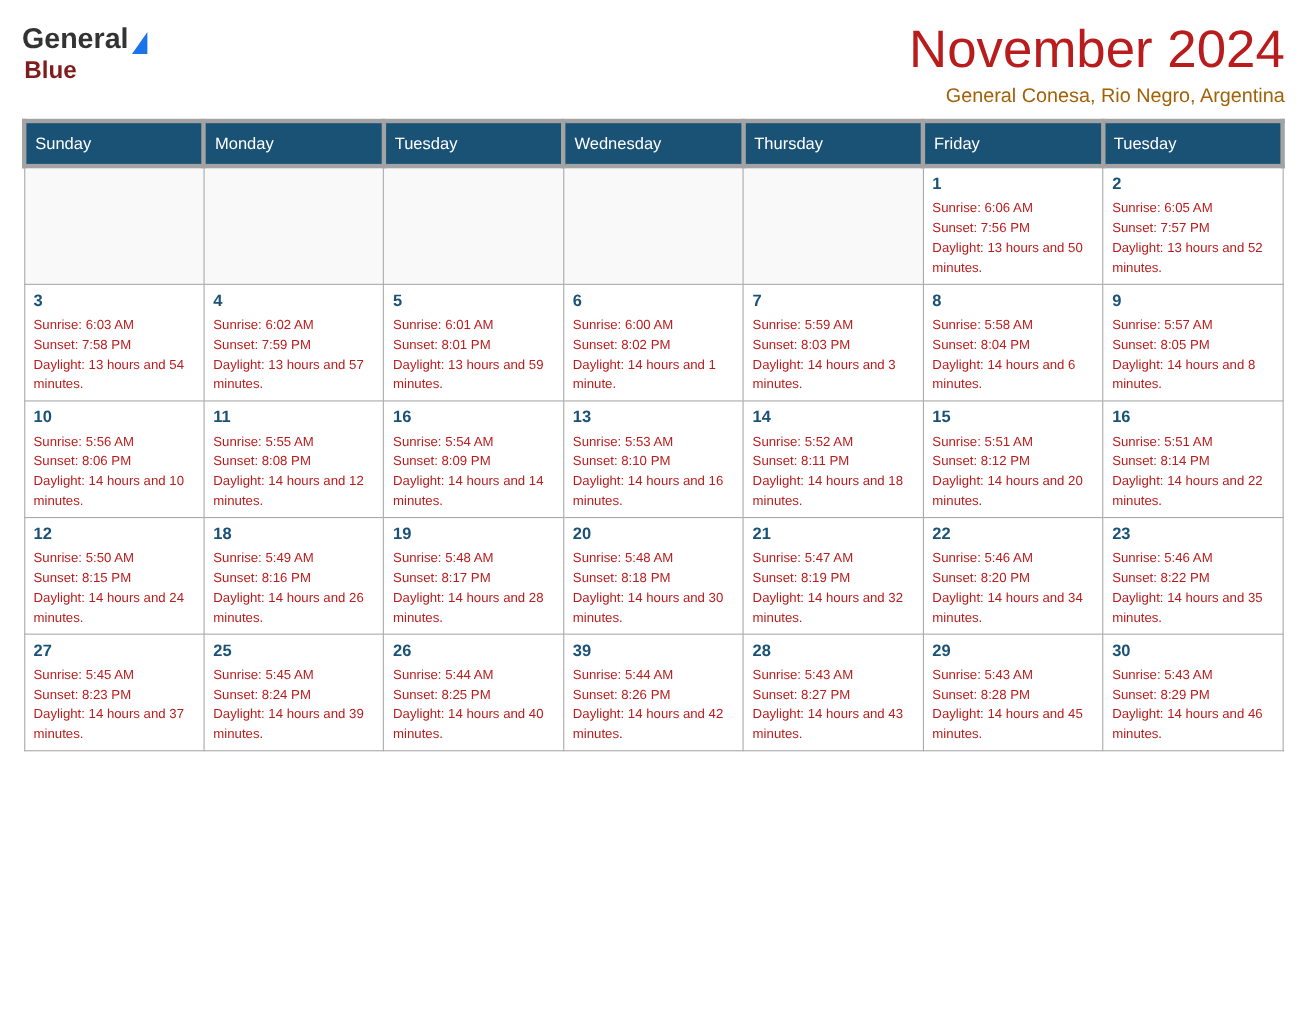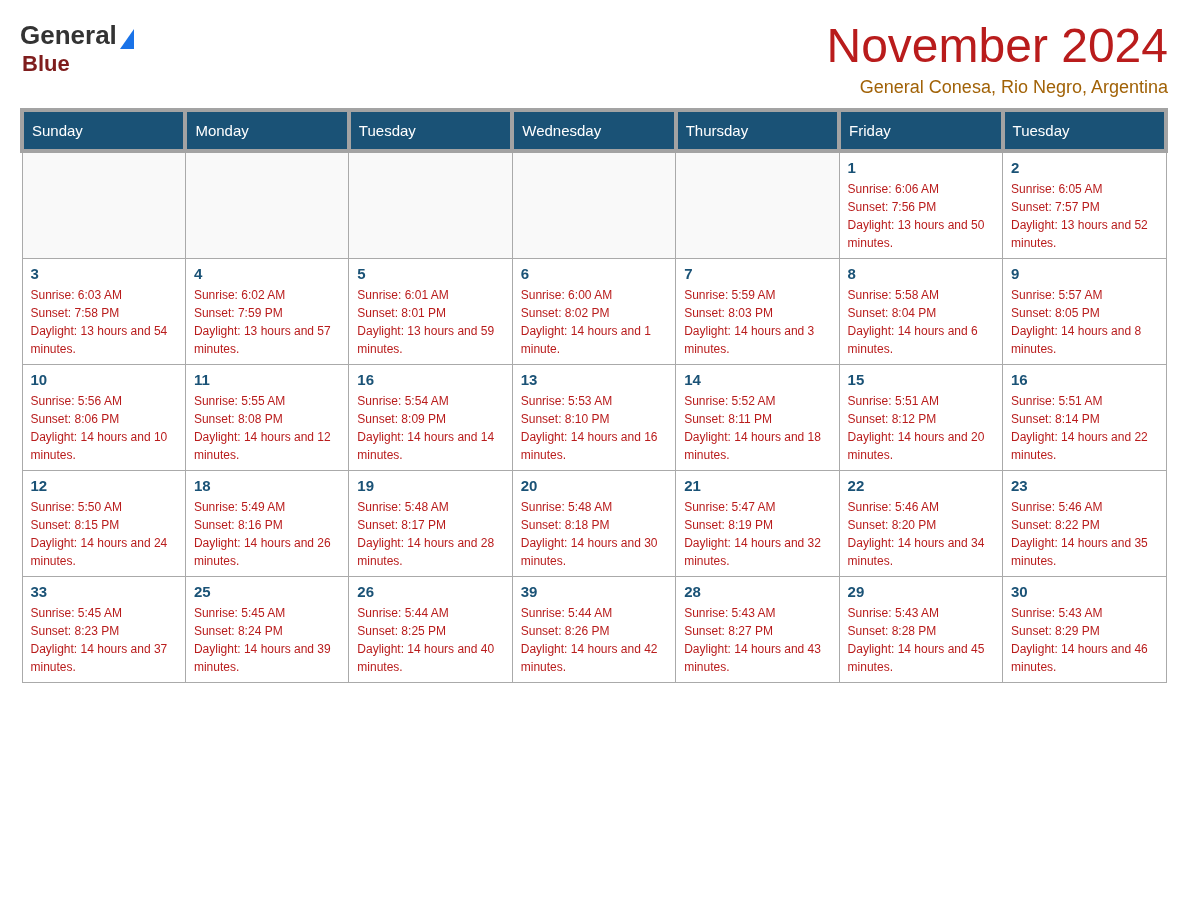--- a/index.html
+++ b/index.html
@@ -233,21 +233,21 @@
           <span class="day-number">22</span>
           <div class="day-info">Sunrise: 5:46 AM<br>Sunset: 8:20 PM<br>Daylight: 14 hours and 34 minutes.</div>
         </td>
         <td>
           <span class="day-number">23</span>
           <div class="day-info">Sunrise: 5:46 AM<br>Sunset: 8:22 PM<br>Daylight: 14 hours and 35 minutes.</div>
         </td>
       </tr>
       <tr>
         <td>
-          <span class="day-number">33</span>
+          <span class="day-number">27</span>
           <div class="day-info">Sunrise: 5:45 AM<br>Sunset: 8:23 PM<br>Daylight: 14 hours and 37 minutes.</div>
         </td>
         <td>
           <span class="day-number">25</span>
           <div class="day-info">Sunrise: 5:45 AM<br>Sunset: 8:24 PM<br>Daylight: 14 hours and 39 minutes.</div>
         </td>
         <td>
           <span class="day-number">26</span>
           <div class="day-info">Sunrise: 5:44 AM<br>Sunset: 8:25 PM<br>Daylight: 14 hours and 40 minutes.</div>
         </td>

